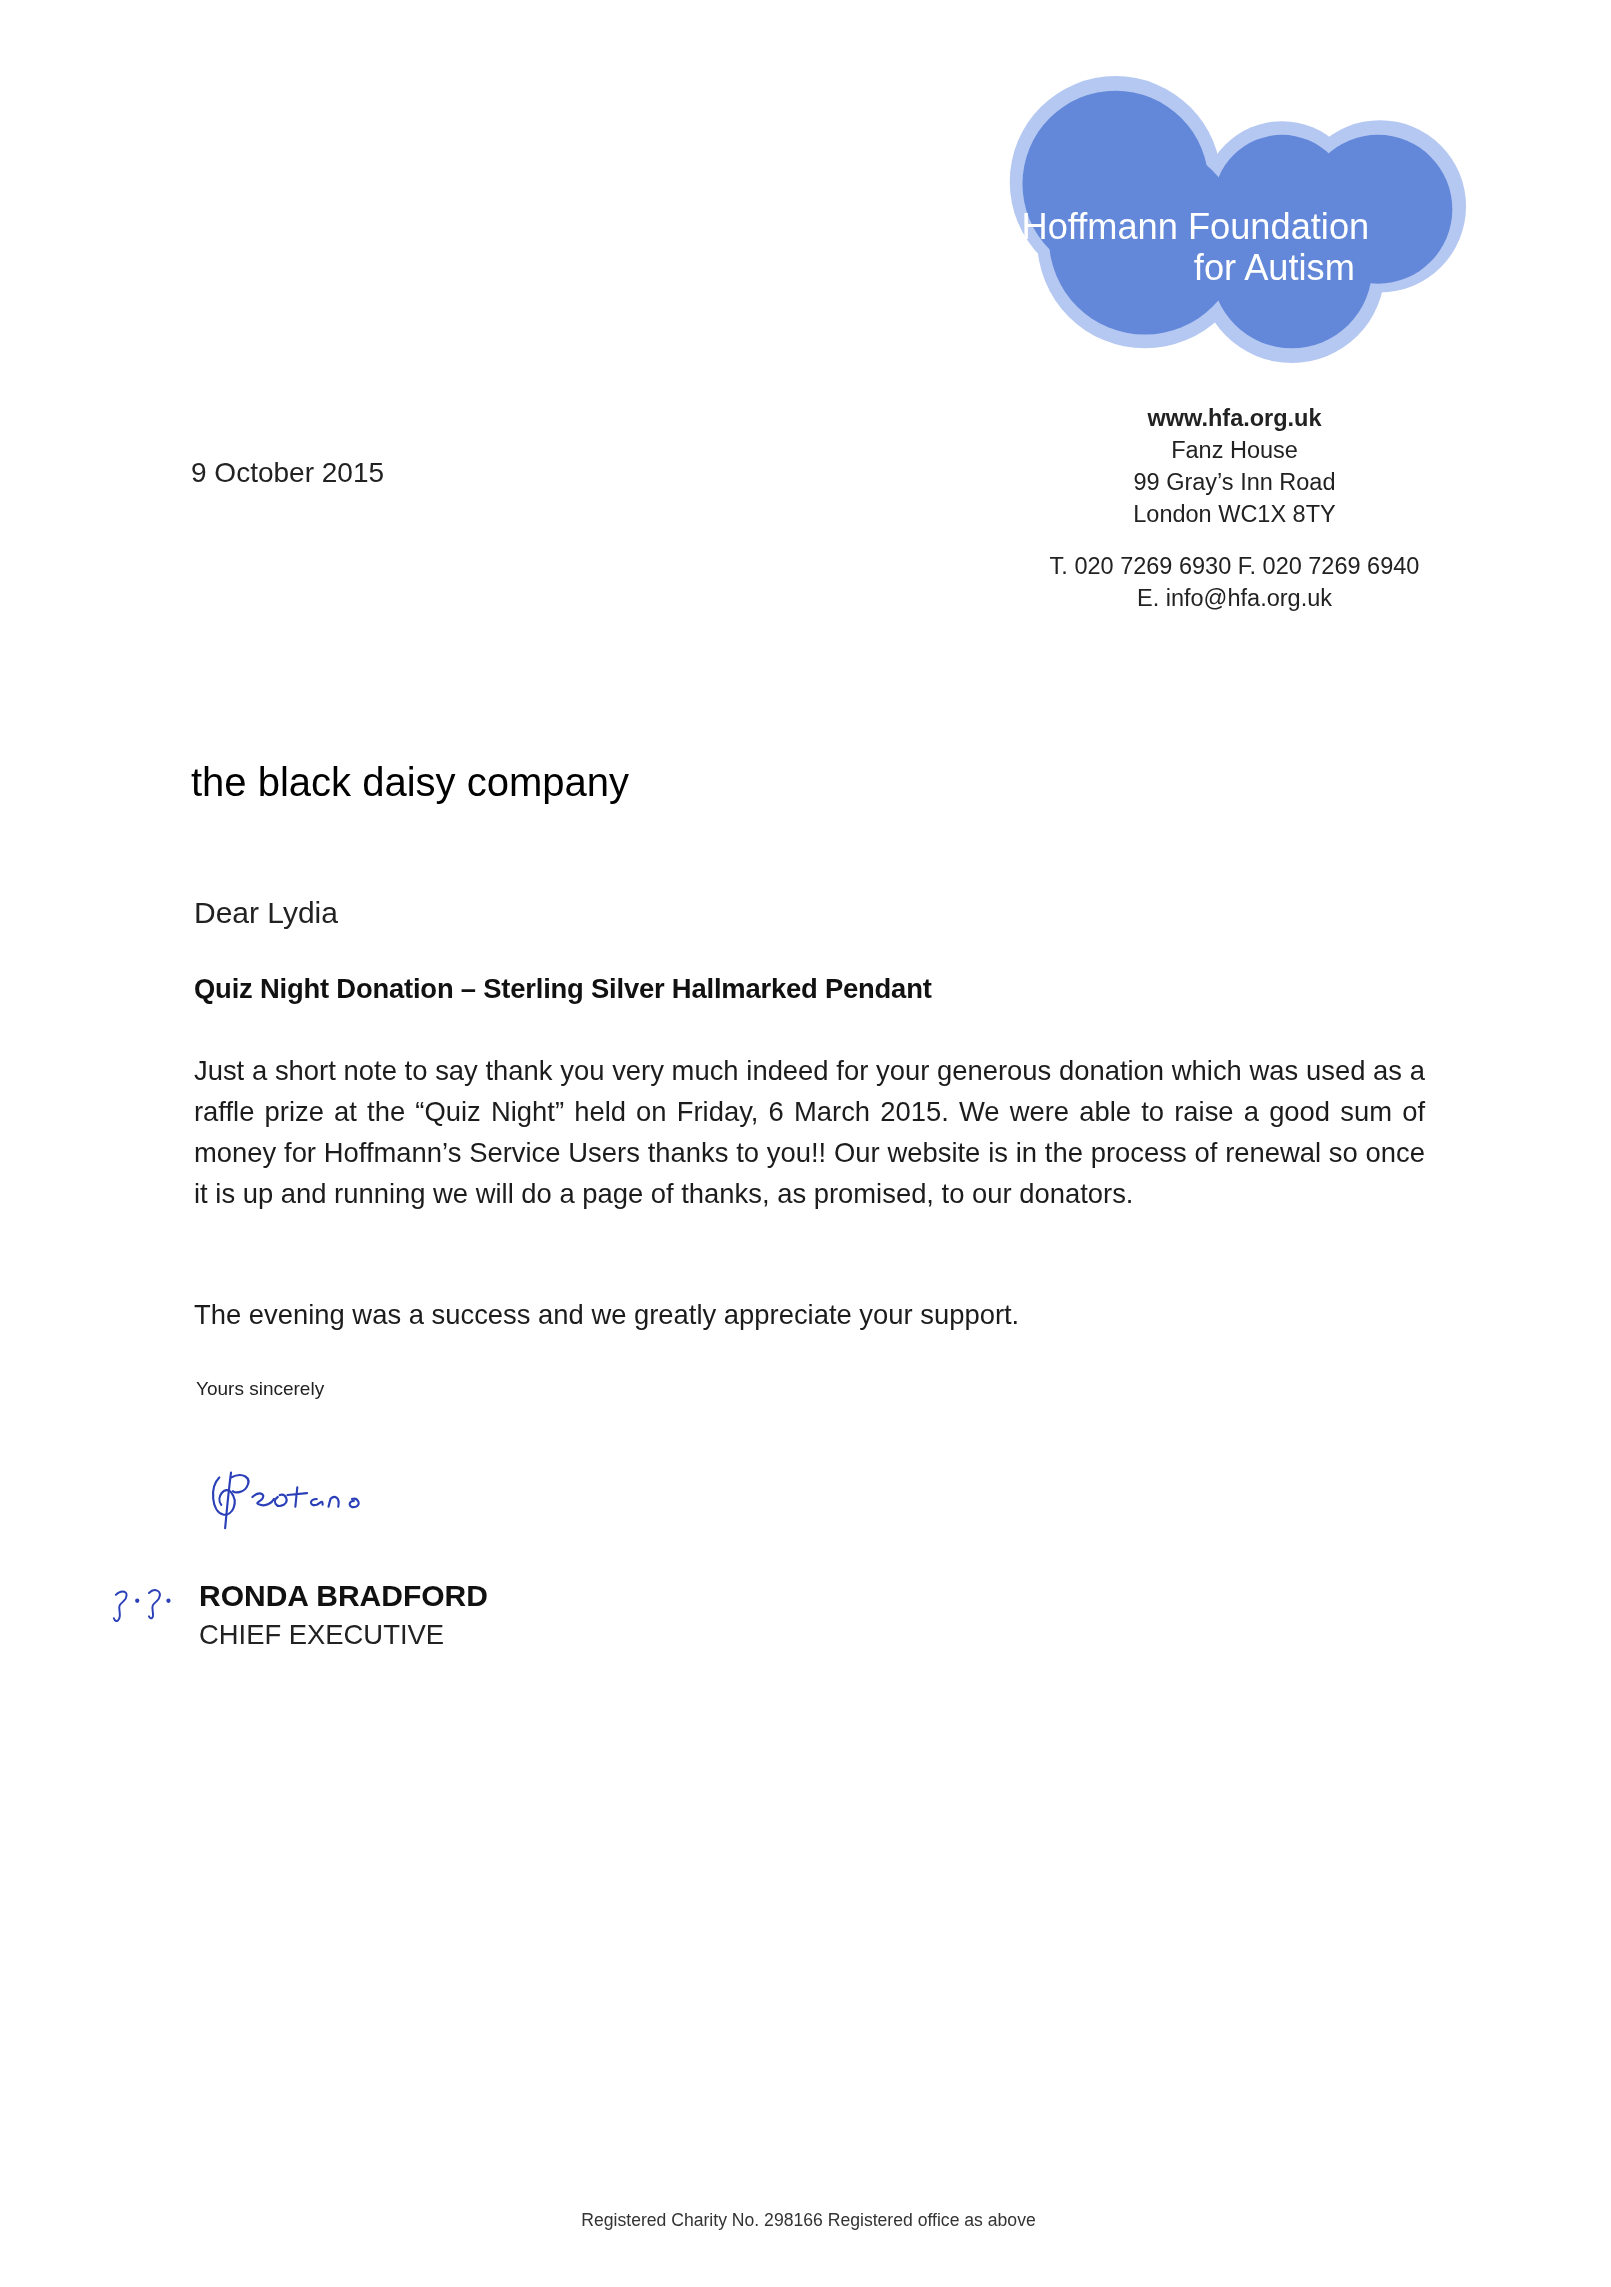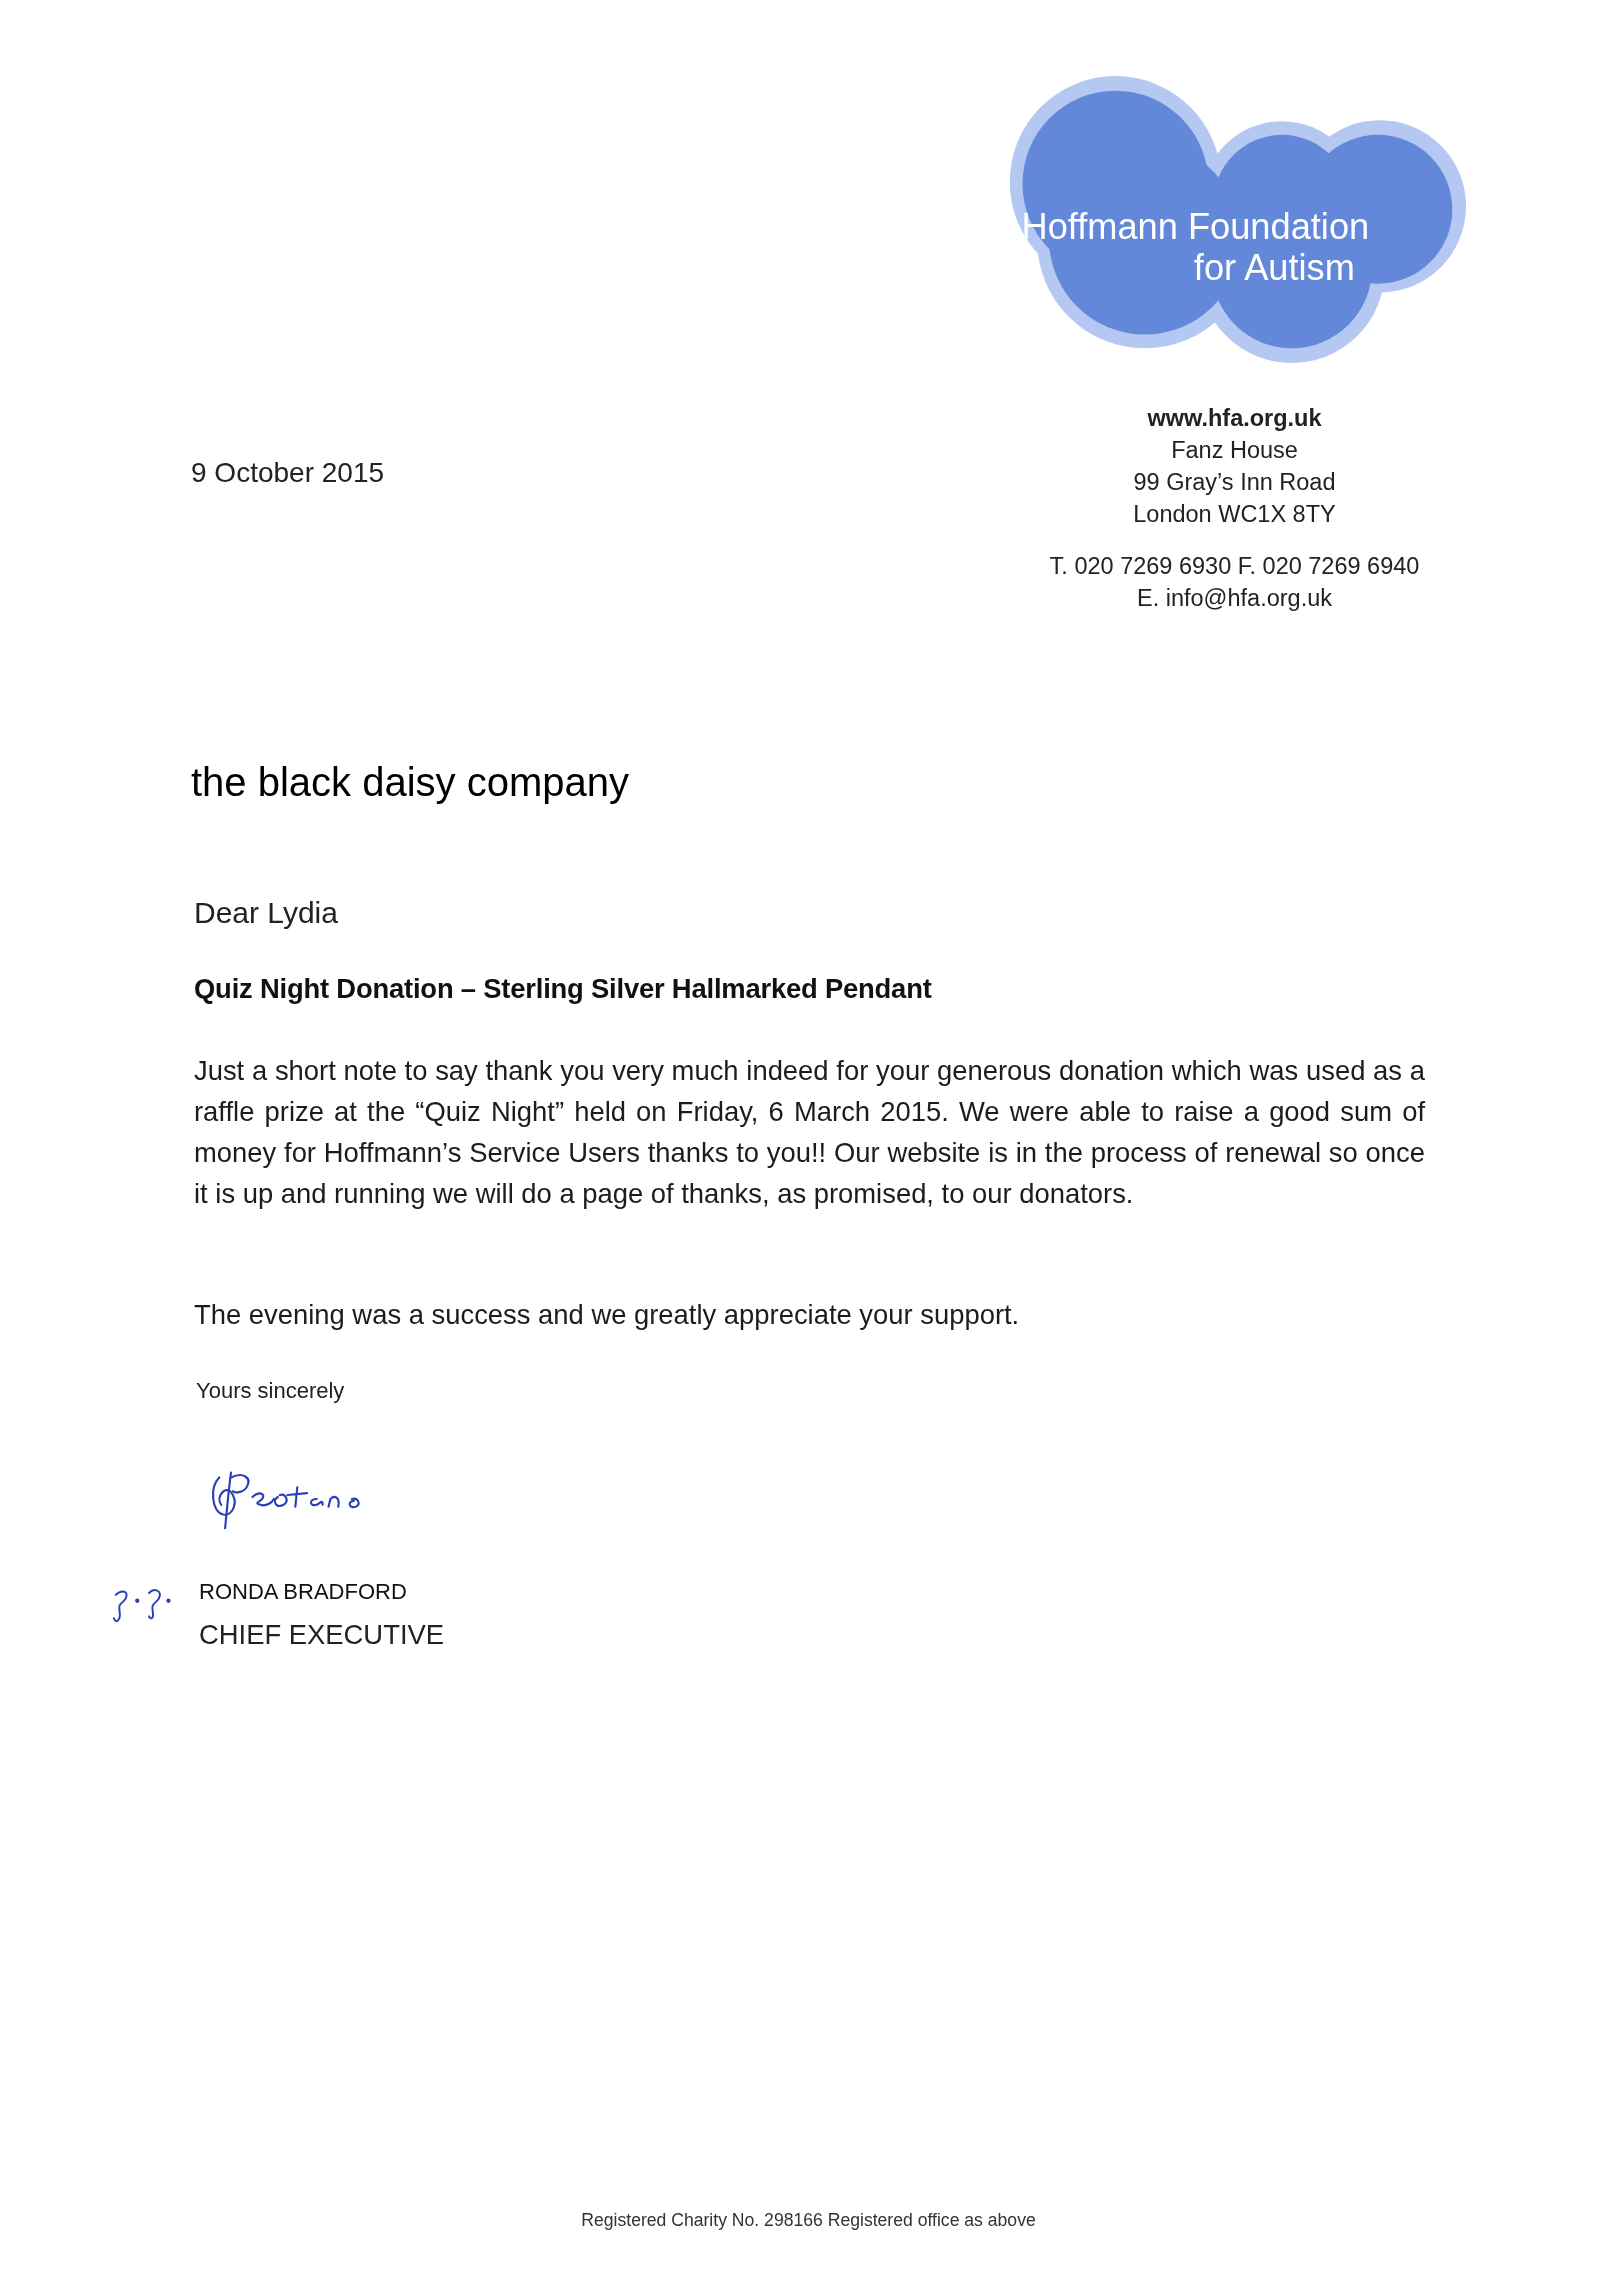--- a/index.html
+++ b/index.html
@@ -8,24 +8,24 @@
   .abs { position:absolute; }
   .logo { left:998px; top:74px; width:470px; height:294px; }
   .logo svg { width:100%; height:100%; display:block; }
   .contact { left:1019px; width:431px; text-align:center; font-size:23.5px; color:#222; line-height:32px; }
   .contact .web { font-weight:bold; }
   .date { left:191px; top:457px; font-size:28px; color:#222; }
   .recipient { left:191px; top:760px; font-size:40px; color:#000000; }
   .salutation { left:194px; top:896px; font-size:30px; color:#222; }
   .subject { left:194px; top:973px; font-size:27.4px; font-weight:bold; color:#111; letter-spacing:-0.2px; }
   .body-para { left:194px; width:1231px; font-size:27.4px; line-height:41px; text-align:justify; color:#1c1c1c; }
-  .closing { left:196px; font-size:22px; color:#222; }
+  .closing { left:196px; font-size:19px; color:#222; }
   .signature { left:201px; top:1458px; width:255px; height:78px; }
   .pp { left:108px; top:1583px; width:78px; height:54px; }
-  .signer-name { left:199px; top:1579px; font-size:22px; font-weight:normal; color:#111; }
+  .signer-name { left:199px; top:1579px; font-size:30px; font-weight:bold; color:#111; }
   .signer-title { left:199px; top:1619px; font-size:27.4px; color:#222; }
   .footer { left:294px; width:1029px; text-align:center; font-size:17.6px; color:#333; line-height:27.4px; top:2207px; }
 </style>
 </head>
 <body>
 
 <div class="abs logo">
   <svg viewBox="0 0 480 300">
     <g fill="#b5c8f2">
       <circle cx="120" cy="110" r="108"></circle>

